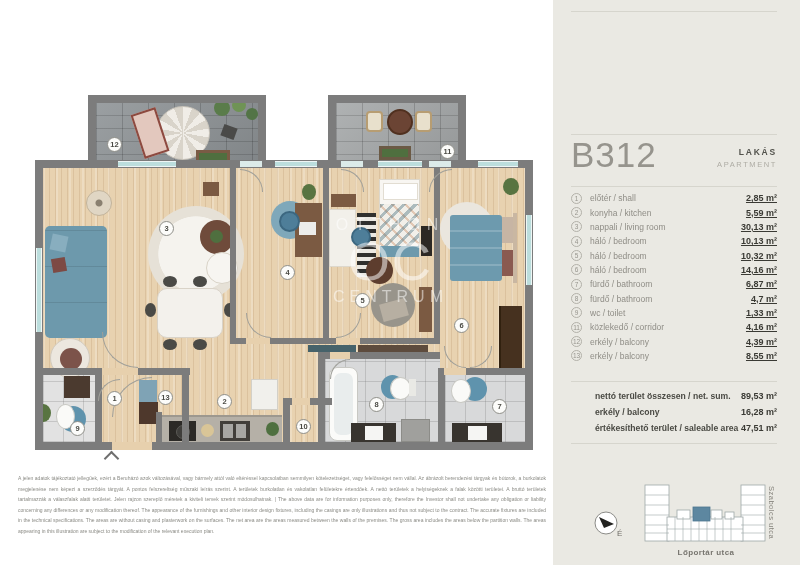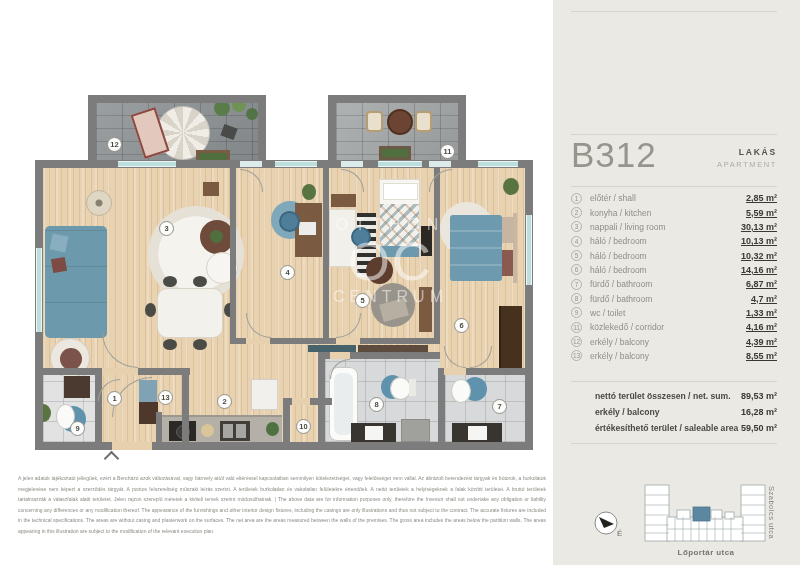--- a/index.html
+++ b/index.html
@@ -341,21 +341,21 @@
       <div class="trow">
           <span class="tlabel">nettó terület összesen / net. sum.</span>
           <span class="tval">89,53 m²</span>
         </div>
       <div class="trow">
           <span class="tlabel">erkély / balcony</span>
           <span class="tval">16,28 m²</span>
         </div>
       <div class="trow">
           <span class="tlabel">értékesíthető terület / saleable area</span>
-          <span class="tval">59,50 m²</span>
+          <span class="tval">47,51 m²</span>
         </div>
     </div>
     <span class="hr" style="top:443px;"></span>
 
     <svg style="position:absolute;left:88px;top:483px;" width="130" height="64" viewBox="0 0 130 64">
       <g fill="#ffffff" stroke="#9fa8a8" stroke-width="0.8">
         <rect x="4" y="2" width="24" height="56"></rect>
         <rect x="100" y="2" width="24" height="56"></rect>
         <rect x="26" y="34" width="76" height="24"></rect>
         <rect x="36" y="27" width="13" height="9"></rect>

